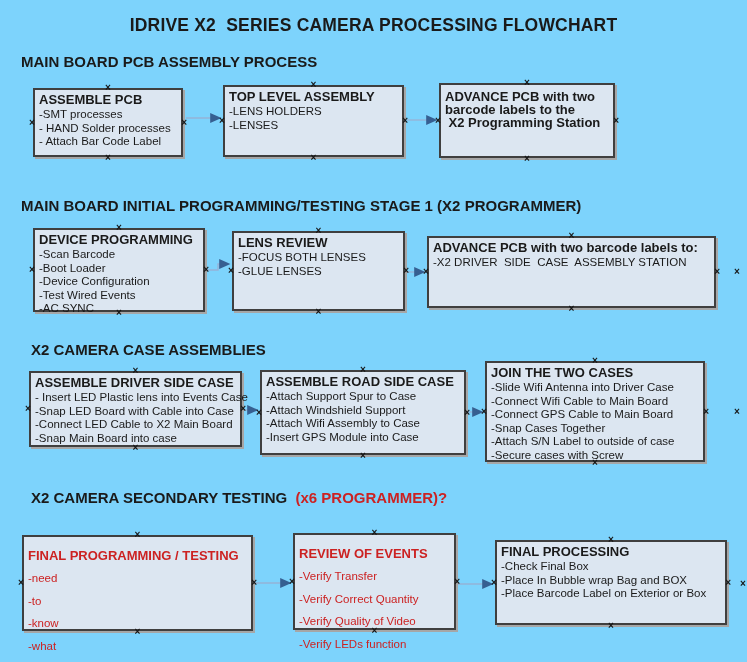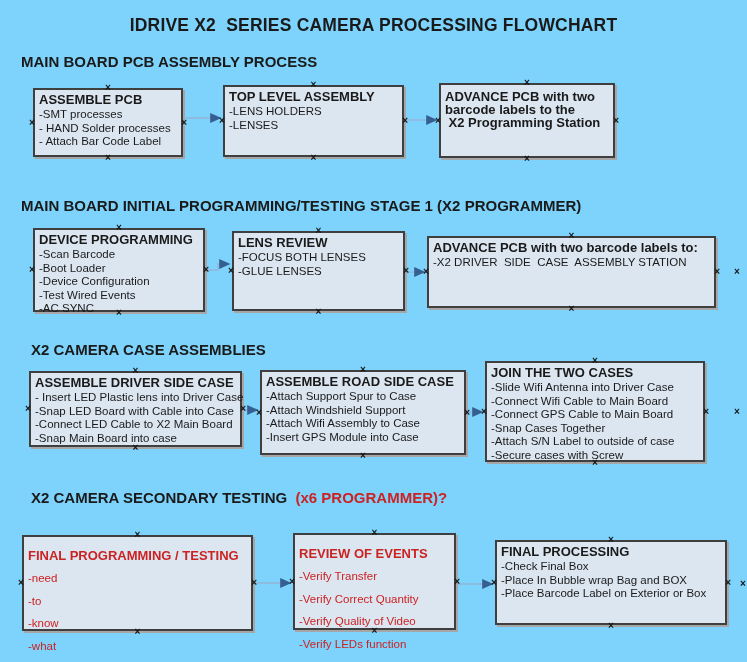--- a/index.html
+++ b/index.html
@@ -137,21 +137,21 @@
       </div>
   <span class="handle h-t">×</span>
       <span class="handle h-r">×</span>
       <span class="handle h-b">×</span>
       <span class="handle h-l">×</span>
     </div>
 
   <div class="fc-box" id="box-c1">
     <div class="box-title">ASSEMBLE DRIVER SIDE CASE</div>
     <div class="box-items">
-        <div class="item">- Insert LED Plastic lens into Driver Case</div>
+        <div class="item">- Insert LED Plastic lens into Events Case</div>
         <div class="item">-Snap LED Board with Cable into Case</div>
         <div class="item">-Connect LED Cable to X2 Main Board</div>
         <div class="item">-Snap Main Board into case</div>
       </div>
   <span class="handle h-t">×</span>
       <span class="handle h-r">×</span>
       <span class="handle h-b">×</span>
       <span class="handle h-l">×</span>
     </div>
   <div class="fc-box" id="box-c2">

